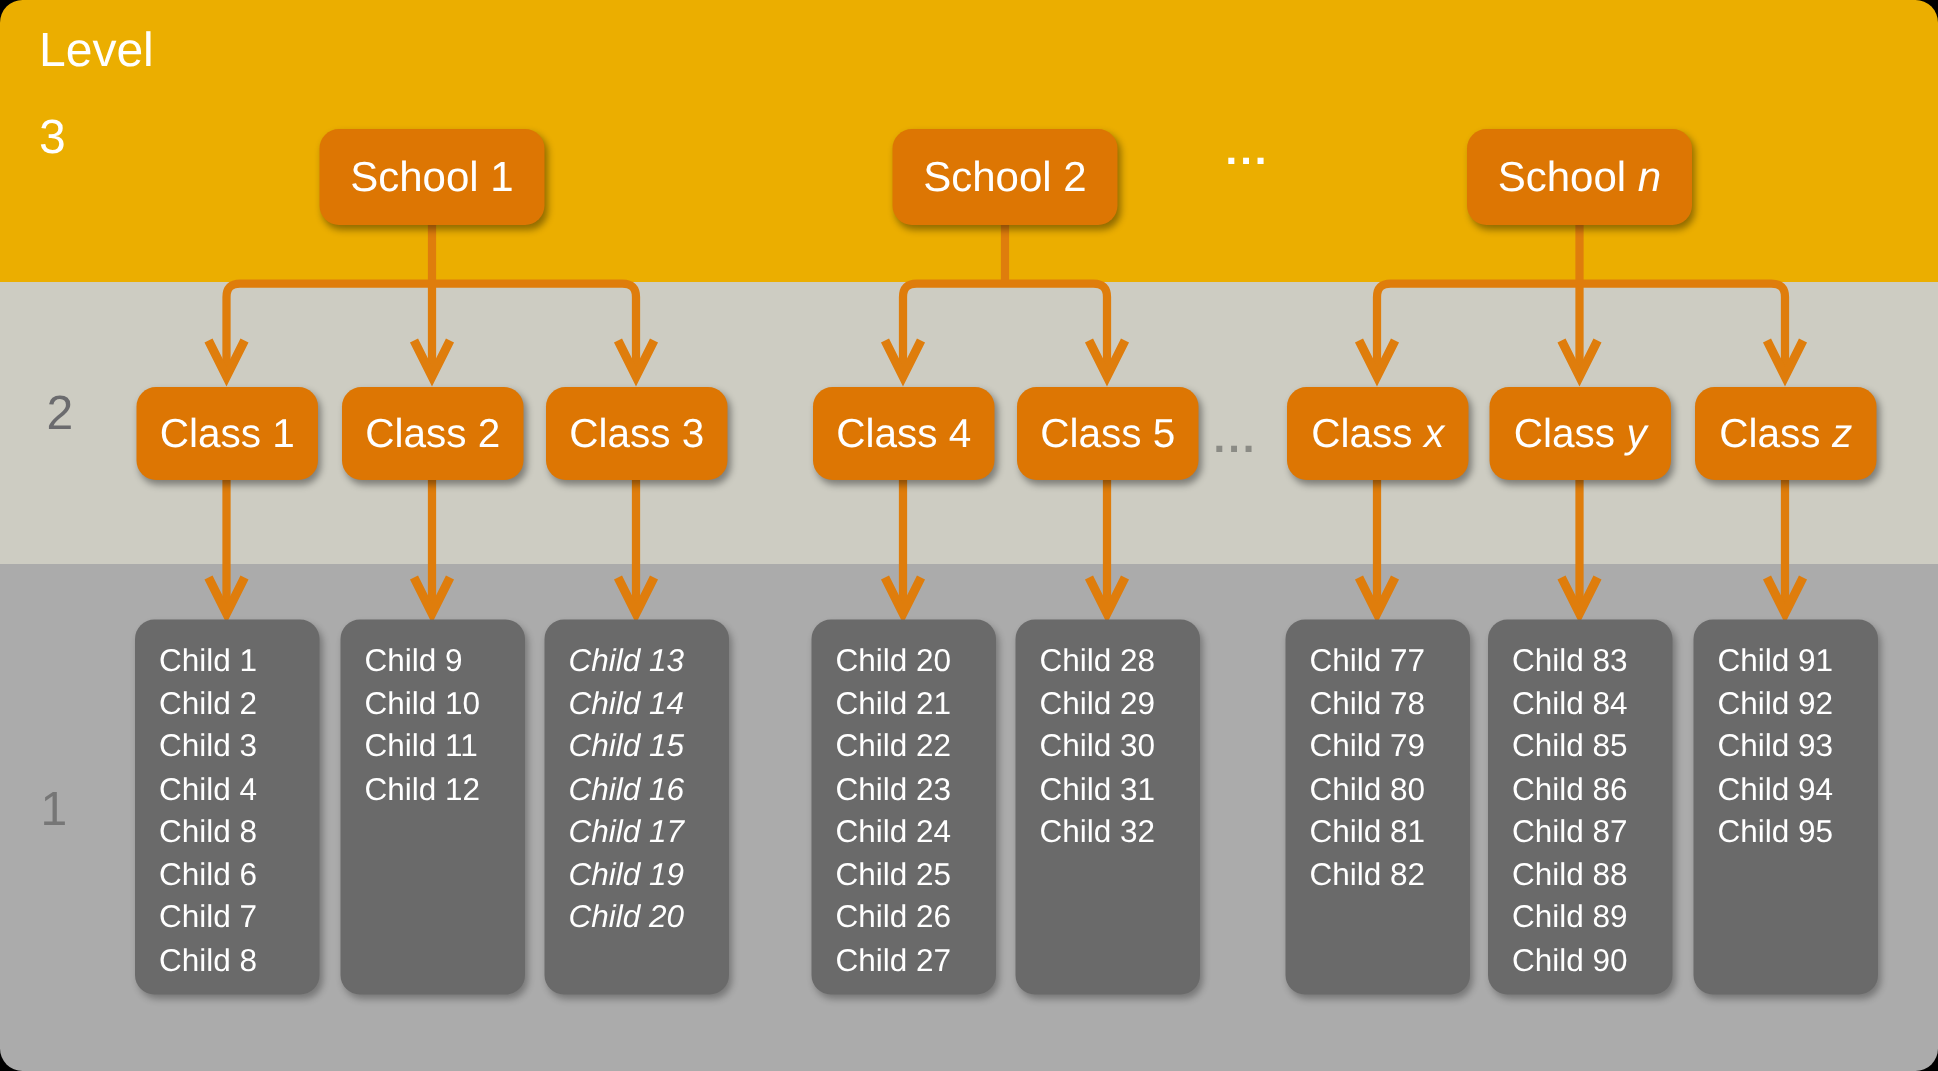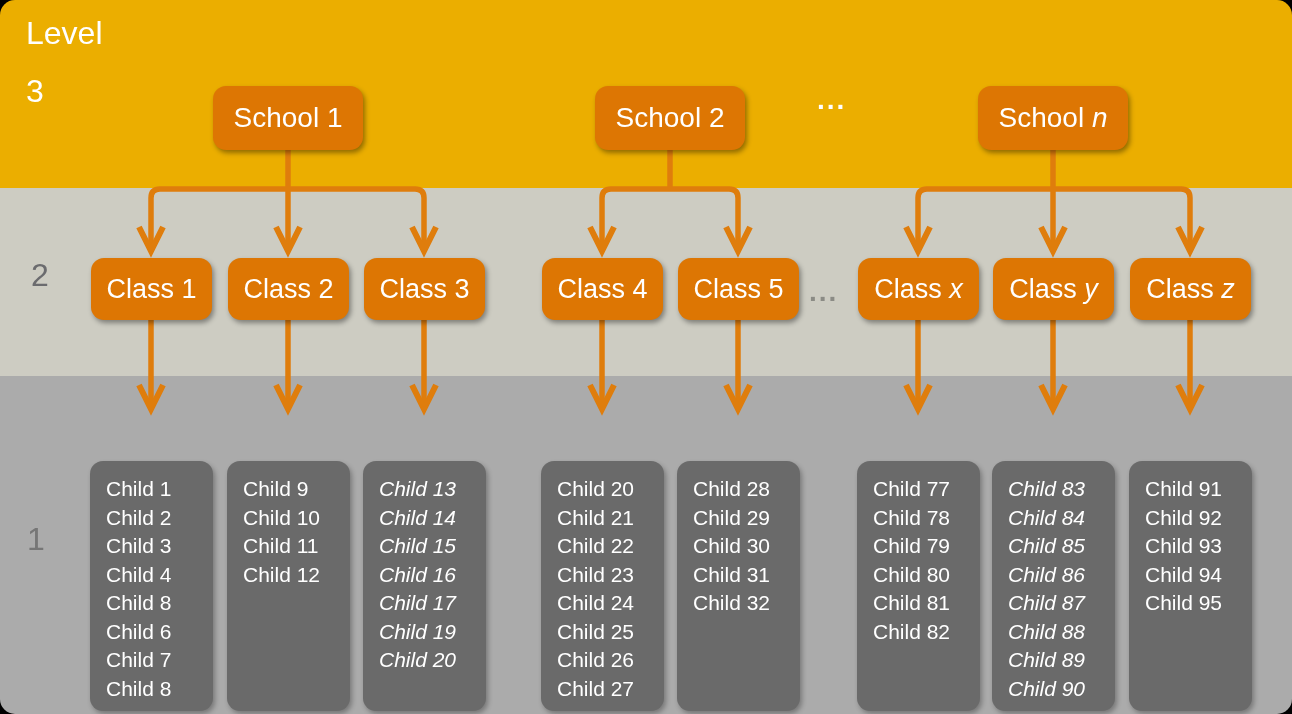--- a/index.html
+++ b/index.html
@@ -23,21 +23,21 @@
     display:flex;align-items:center;justify-content:center;
     box-shadow:2px 3px 5px rgba(0,0,0,.38);white-space:pre;
   }
   .school{width:150px;height:64px;top:62px;font-size:28px;margin-top:24px;}
   .cls{width:121px;height:62px;top:258px;font-size:27px;}
   .it{font-style:italic;}
   .childbox{
     position:absolute;top:413px;width:123px;height:250px;
     background:var(--childbox);border-radius:13px;color:#fff;
     font-size:21px;line-height:28.5px;padding:14px 0 0 16px;
-    box-sizing:border-box;box-shadow:2px 3px 5px rgba(0,0,0,.3);margin-top:48px;
+    box-sizing:border-box;box-shadow:2px 3px 5px rgba(0,0,0,.3);
   }
   .dots{position:absolute;font-weight:bold;font-size:28px;letter-spacing:2px;}
   #dots-schools{left:817px;top:84px;color:#fff;}
   #dots-classes{left:809px;top:276px;color:var(--dotsmid);}
 </style>
 </head>
 <body>
 
 <div id="canvas" style="--band3: #EBAE00; --band2: #CDCCC2; --band1: #ABABAB; --node: #DD7603; --childbox: #6A6A6A; --lvl2text: #6B6B6E; --lvl1text: #767676; --dotsmid: #8B8B85;">
   <div id="band3" class="band"></div>
@@ -143,21 +143,21 @@
         <div>Child 32</div>
       </div>
       <div class="childbox" style="left: 857px;">
         <div>Child 77</div>
         <div>Child 78</div>
         <div>Child 79</div>
         <div>Child 80</div>
         <div>Child 81</div>
         <div>Child 82</div>
       </div>
-      <div class="childbox" style="left: 992px; font-style: italic;">
+      <div class="childbox" style="left: 992px;">
         <div>Child 83</div>
         <div>Child 84</div>
         <div>Child 85</div>
         <div>Child 86</div>
         <div>Child 87</div>
         <div>Child 88</div>
         <div>Child 89</div>
         <div>Child 90</div>
       </div>
       <div class="childbox" style="left: 1129px;">

